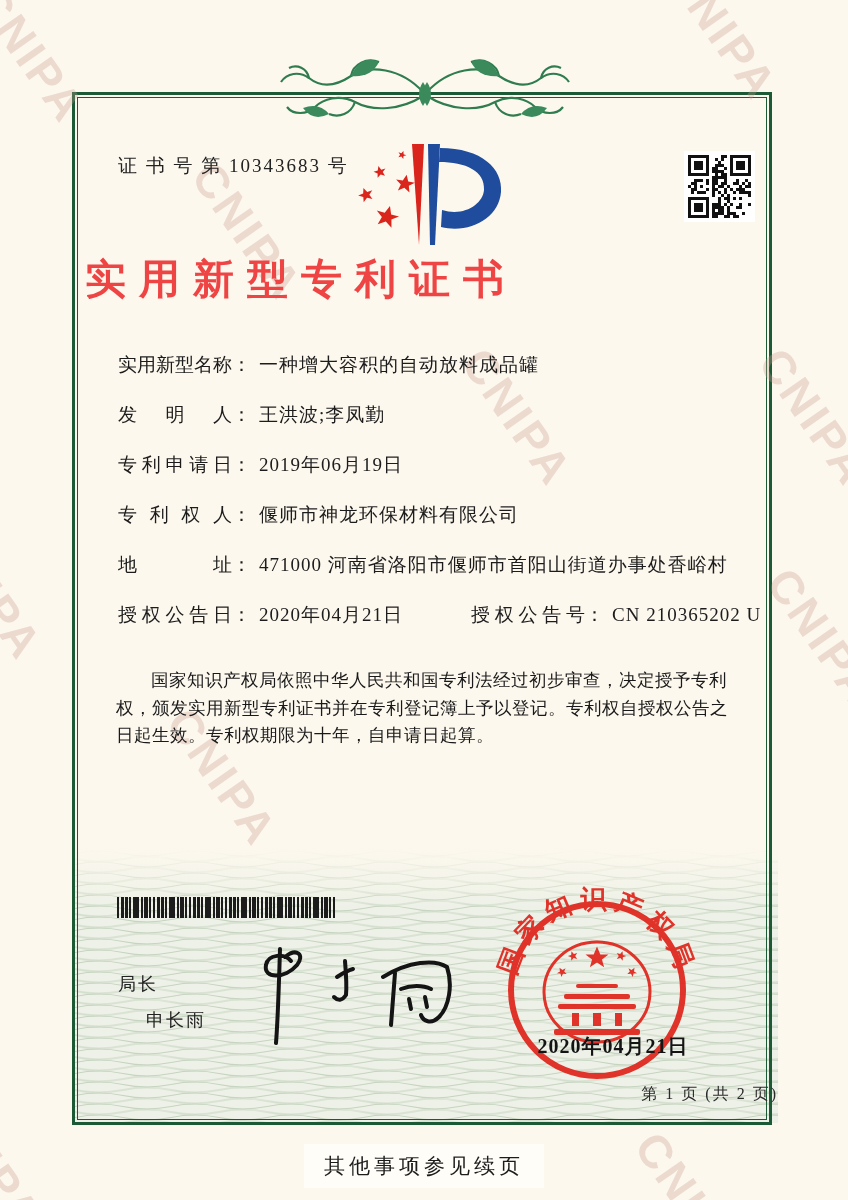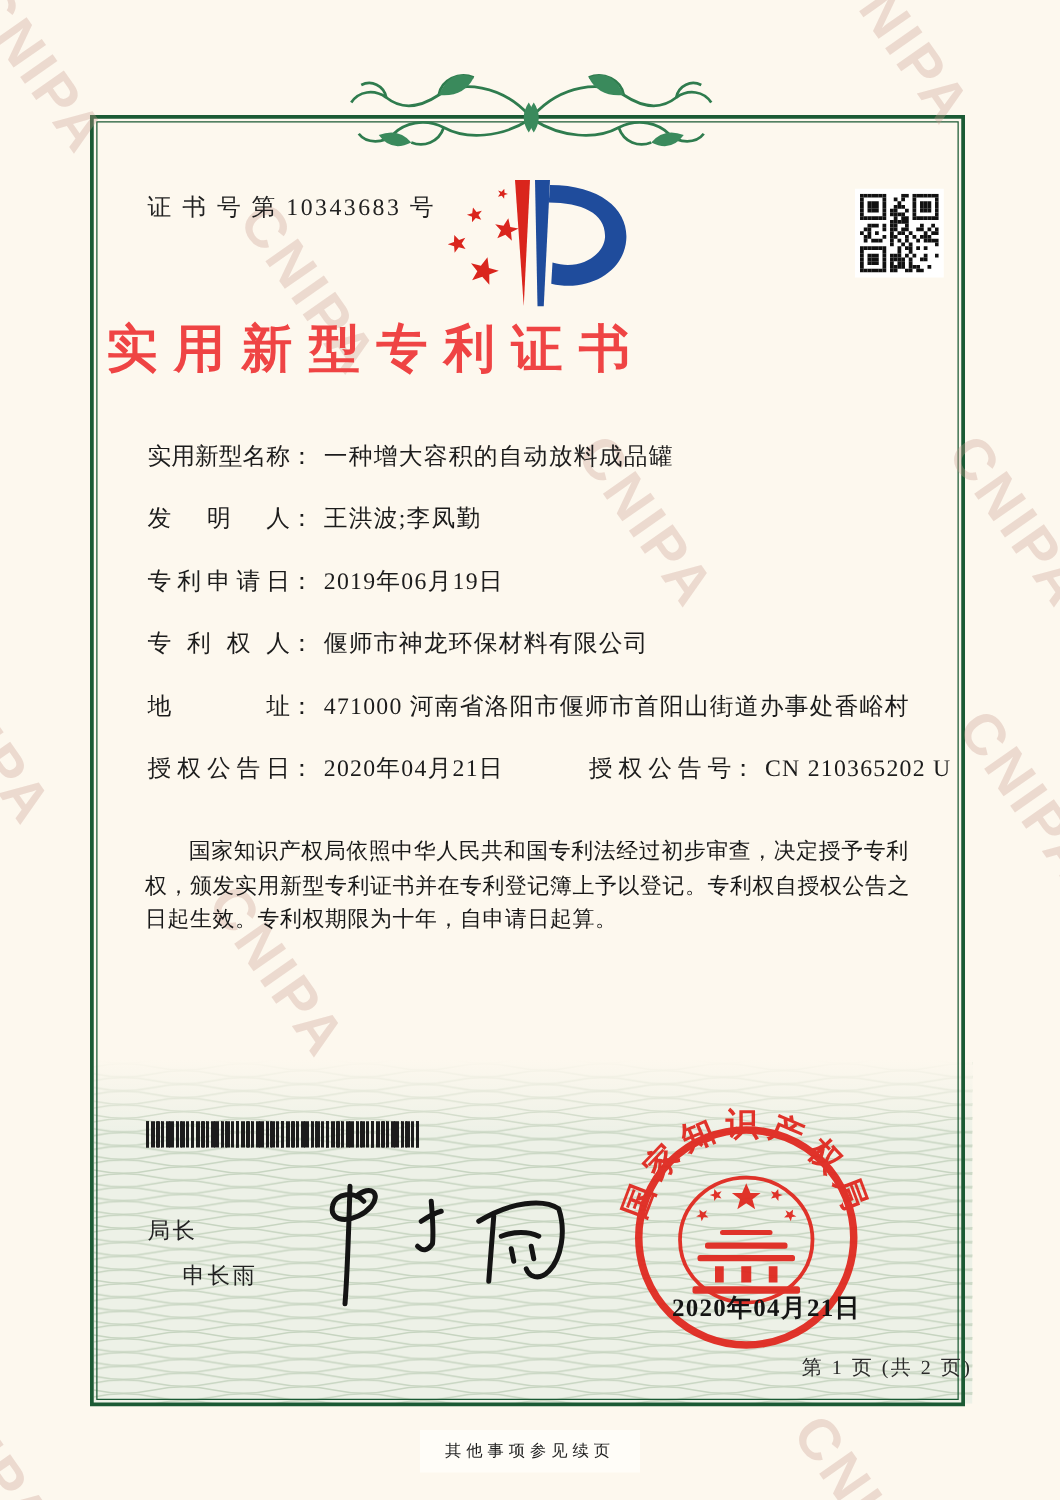--- a/index.html
+++ b/index.html
@@ -57,21 +57,21 @@
   .sig{position:absolute;left:233px;top:943px;z-index:2;}
 
   .seal{position:absolute;left:487px;top:880px;z-index:3;opacity:0.93;}
   .seal-date{position:absolute;left:503px;top:1033px;width:220px;text-align:center;z-index:4;
              font-size:20px;font-weight:bold;color:#141414;letter-spacing:1px;white-space:nowrap;}
 
   .page-num{position:absolute;left:75px;top:1084px;width:703px;text-align:right;z-index:2;
             font-size:16px;color:#2a2a2a;letter-spacing:2px;}
 
   .note-box{position:absolute;left:50%;top:1144px;transform:translateX(-50%);z-index:2;
-            background:#fffdf8;padding:8px 20px;font-size:13px;letter-spacing:4px;color:#1c1c1c;
+            background:#fffdf8;padding:8px 20px;font-size:21px;letter-spacing:4px;color:#1c1c1c;
             white-space:nowrap;}
 </style>
 </head>
 <body>
 
 <div class="page">
 
   <div class="wm" style="left:8px;top:-25px;">CNIPA</div>
   <div class="wm" style="left:700px;top:-48px;">CNIPA</div>
   <div class="wm" style="left:225px;top:152px;">CNIPA</div>

